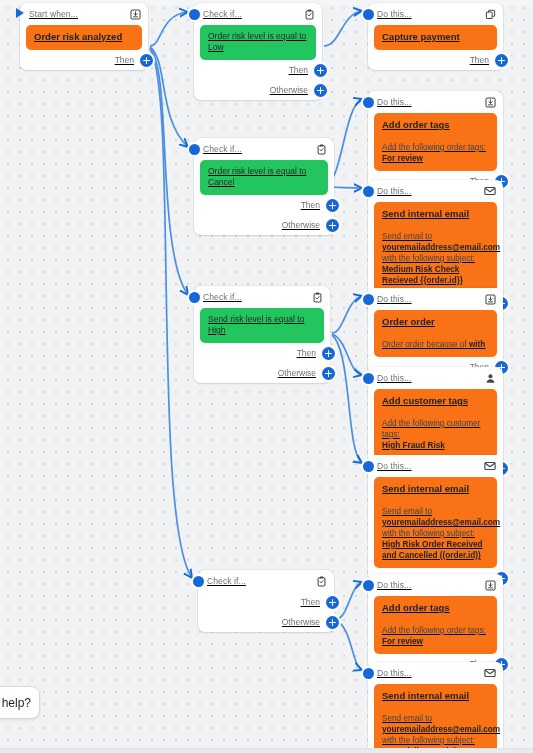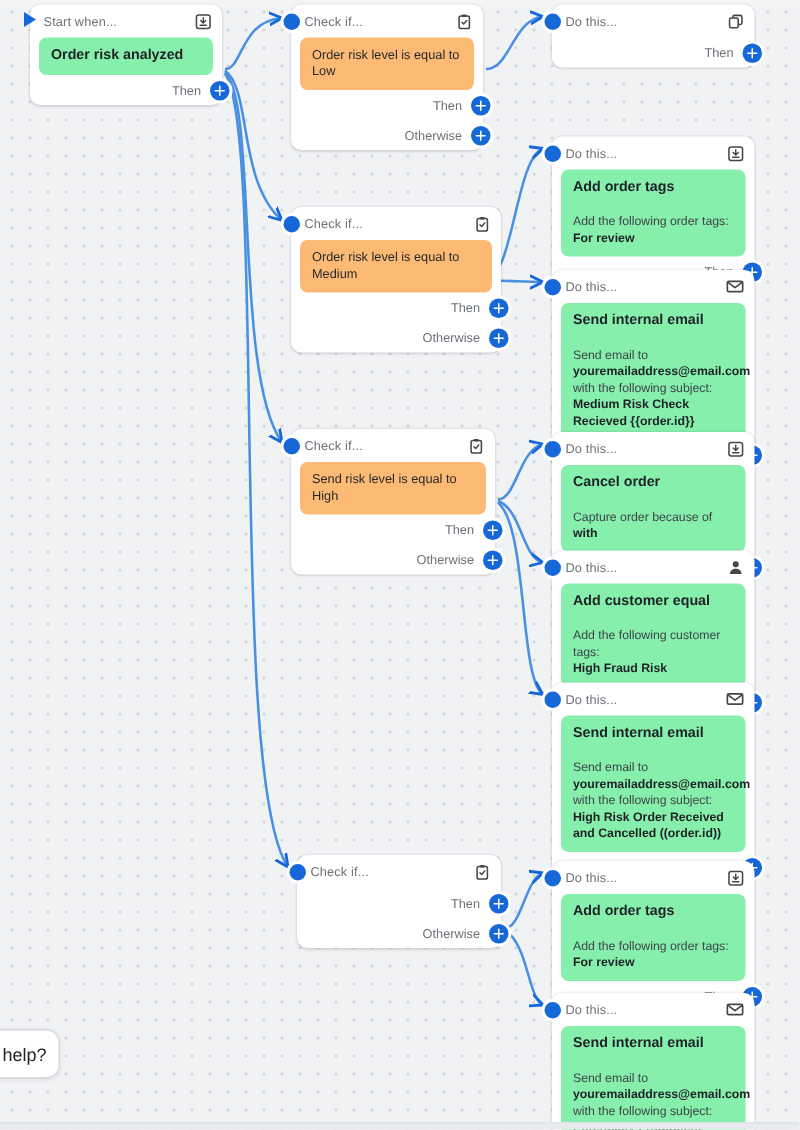--- a/index.html
+++ b/index.html
@@ -52,20 +52,21 @@
     pointer-events: none;
   }
 
   
   .node {
     position: absolute;
     background: #ffffff;
     border-radius: 7px;
     box-shadow: 0 0 0 1px rgba(16,24,40,0.045), 0 1px 2px rgba(16,24,40,0.10);
     z-index: 10;
+    text-decoration: underline;
   }
   .node-head {
     display: flex;
     align-items: center;
     height: 22px;
     padding: 0 7px 0 9px;
     gap: 6px;
   }
   .node-kicker {
     flex: 1;
@@ -80,26 +81,26 @@
     flex: 0 0 12px;
     display: flex;
     align-items: center;
     justify-content: center;
     color: #42474c;
   }
   .node-icon svg { display: block; }
 
   .node-body {
     margin: 0 6px;
-    background: #86efac;
+    background: #f97316;
     border-radius: 5px;
     padding: 6px 8px 7px 8px;
   }
   .node-body.plain {
-    background: #fdba74;
+    background: #22c55e;
   }
   .node-title {
     font-size: 9.5px;
     font-weight: bold;
     color: #1d2125;
     line-height: 12px;
   }
   .node-desc {
     font-size: 8.2px;
     color: #3d4349;
@@ -290,21 +291,21 @@
       <div class="node-kicker">Check if...</div>
       <div class="node-icon">
         <svg width="11" height="11" viewBox="0 0 16 16">
             <rect x="3" y="2.4" width="10" height="12.2" rx="1.8" fill="none" stroke="#42474c" stroke-width="1.5"></rect>
             <rect x="5.6" y="0.9" width="4.8" height="2.6" rx="1" fill="#42474c"></rect>
             <path d="M5.8 8.4l1.6 1.7 3-3.4" stroke="#42474c" stroke-width="1.4" fill="none" stroke-linecap="round" stroke-linejoin="round"></path>
           </svg>
       </div>
     </div>
     <div class="node-body plain">
-      <div class="node-cond">Order risk level is equal to Medium</div>
+      <div class="node-cond">Order risk level is equal to Cancel</div>
     </div>
     <div class="port-row">
       <span class="port-label">Then</span>
       <span class="plus"></span>
     </div>
     <div class="port-row">
       <span class="port-label">Otherwise</span>
       <span class="plus"></span>
     </div>
   </div>
@@ -359,20 +360,23 @@
   <div class="node" style="left:368px; top:3px; width:135px;">
     <div class="in-dot"></div>
     <div class="node-head">
       <div class="node-kicker">Do this...</div>
       <div class="node-icon">
         <svg width="11" height="11" viewBox="0 0 16 16">
             <rect x="2" y="4.4" width="8.4" height="9.4" rx="1.5" fill="none" stroke="#42474c" stroke-width="1.5"></rect>
             <path d="M5.2 4.2V3.4a1.6 1.6 0 0 1 1.6-1.6h5.6a1.6 1.6 0 0 1 1.6 1.6v5.6a1.6 1.6 0 0 1-1.6 1.6h-.8" fill="none" stroke="#42474c" stroke-width="1.5" stroke-linecap="round"></path>
           </svg>
       </div>
+    </div>
+    <div class="node-body">
+      <div class="node-title">Capture payment</div>
     </div>
     <div class="port-row">
       <span class="port-label">Then</span>
       <span class="plus"></span>
     </div>
   </div>
 
   <div class="node" style="left:368px; top:91px; width:135px;">
     <div class="in-dot"></div>
     <div class="node-head">
@@ -424,42 +428,42 @@
     <div class="node-head">
       <div class="node-kicker">Do this...</div>
       <div class="node-icon">
         <svg width="11" height="11" viewBox="0 0 16 16">
             <rect x="1.4" y="1.4" width="13.2" height="13.2" rx="2.2" fill="none" stroke="#42474c" stroke-width="1.5"></rect>
             <path d="M8 4v5M5.6 6.8L8 9.2l2.4-2.4M5 11.4h6" stroke="#42474c" stroke-width="1.4" fill="none" stroke-linecap="round" stroke-linejoin="round"></path>
           </svg>
       </div>
     </div>
     <div class="node-body">
-      <div class="node-title">Cancel order</div>
-      <div class="node-desc"><span>Capture order because of </span><b>with</b></div>
+      <div class="node-title">Order order</div>
+      <div class="node-desc"><span>Order order because of </span><b>with</b></div>
     </div>
     <div class="port-row">
       <span class="port-label">Then</span>
       <span class="plus"></span>
     </div>
   </div>
 
   <div class="node" style="left:368px; top:367px; width:135px;">
     <div class="in-dot"></div>
     <div class="node-head">
       <div class="node-kicker">Do this...</div>
       <div class="node-icon">
         <svg width="11" height="11" viewBox="0 0 16 16">
             <circle cx="8" cy="4.6" r="2.9" fill="#42474c"></circle>
             <path d="M2.4 14c0-3.1 2.5-5 5.6-5s5.6 1.9 5.6 5z" fill="#42474c"></path>
           </svg>
       </div>
     </div>
     <div class="node-body">
-      <div class="node-title">Add customer equal</div>
+      <div class="node-title">Add customer tags</div>
       <div class="node-desc">
         <span>Add the following customer tags:</span><br>
         <b>High Fraud Risk</b>
       </div>
     </div>
     <div class="port-row">
       <span class="port-label">Then</span>
       <span class="plus"></span>
     </div>
   </div>

